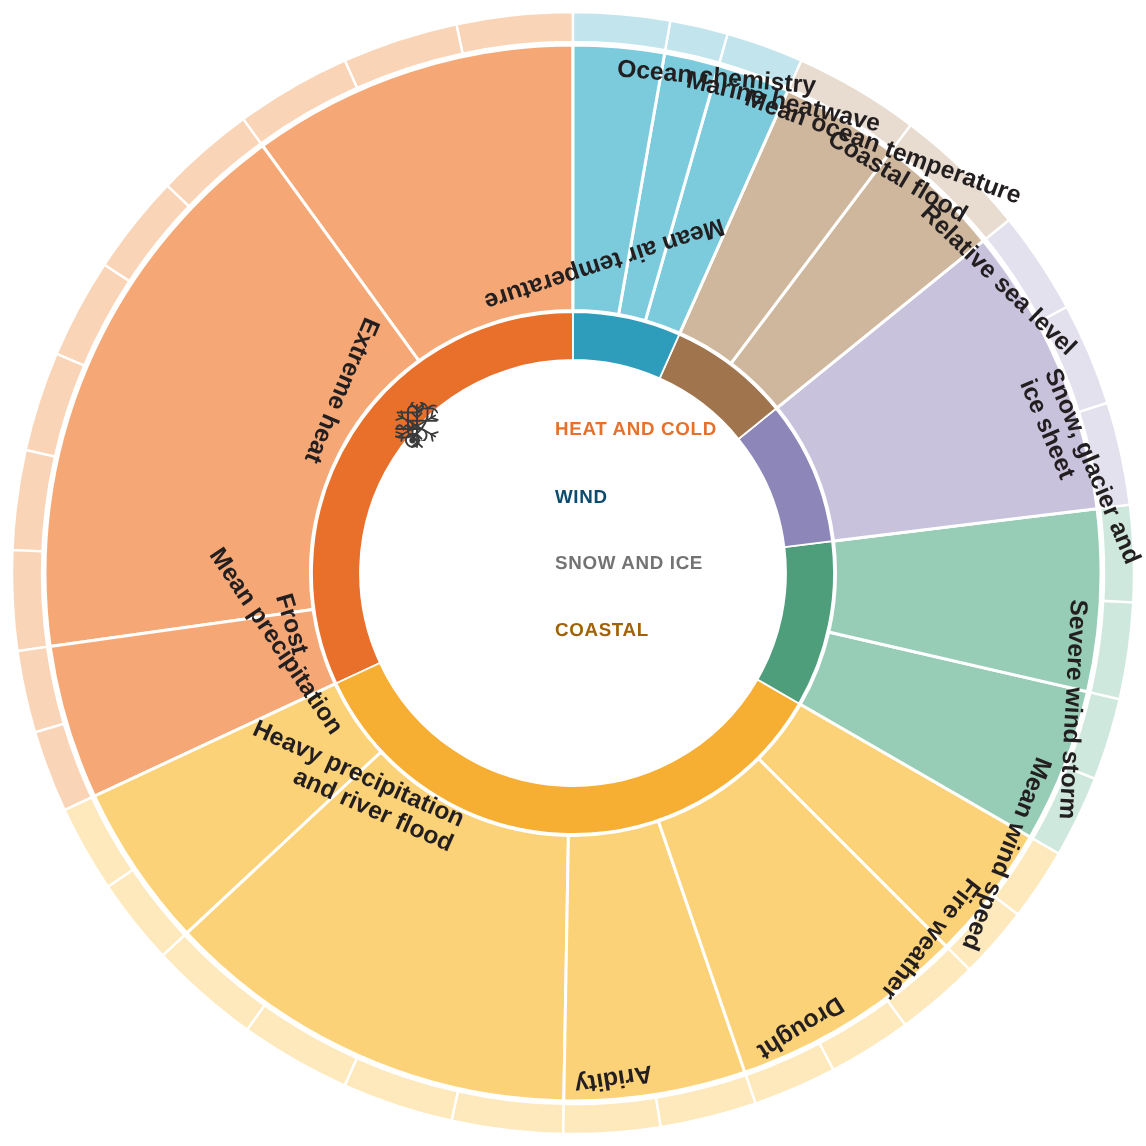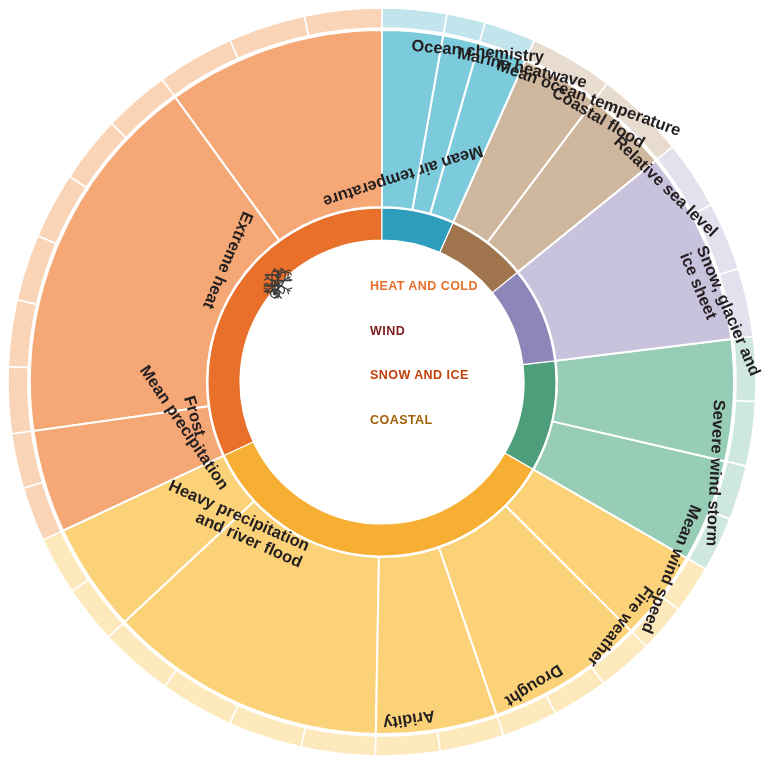--- a/index.html
+++ b/index.html
@@ -144,21 +144,21 @@
 
 
     <div class="legend-row">
       <span class="legend-ico">
         <svg width="32" height="26" viewBox="0 0 32 26">
           <path d="M3 7 h13 a4 4 0 1 0 -4 -4" fill="none" stroke="#3a3a3a" stroke-width="1.3" stroke-linecap="round"></path>
           <path d="M3 18 h15 a4.2 4.2 0 1 1 -4 4.4" fill="none" stroke="#3a3a3a" stroke-width="1.3" stroke-linecap="round"></path>
           <line x1="9" y1="12.5" x2="29" y2="12.5" stroke="#3a3a3a" stroke-width="1.3" stroke-linecap="round"></line>
         </svg>
       </span>
-      <span class="legend-txt" style="color:#7f1d1d">WIND</span>
+      <span class="legend-txt" style="color:#0c4a6e">WIND</span>
     </div>
 
     <div class="legend-row">
       <span class="legend-ico">
         <svg width="32" height="32" viewBox="0 0 32 32">
           <g stroke="#3a3a3a" stroke-width="1.2" stroke-linecap="round" fill="none">
             <g transform="translate(16,16)">
               <g>
                   <line x1="0" y1="-14" x2="0" y2="14"></line>
                  <line x1="0" y1="-11" x2="-3.4" y2="-14"></line>
@@ -181,21 +181,21 @@
                   <line x1="0" y1="-14" x2="0" y2="14"></line>
                  <line x1="0" y1="-11" x2="-3.4" y2="-14"></line>
                   <line x1="0" y1="-11" x2="3.4" y2="-14"></line>
                  <line x1="0" y1="11" x2="-3.4" y2="14"></line>
                   <line x1="0" y1="11" x2="3.4" y2="14"></line>
                 </g>
             </g>
           </g>
         </svg>
       </span>
-      <span class="legend-txt" style="color:#c2410c">SNOW AND ICE</span>
+      <span class="legend-txt" style="color:#737373">SNOW AND ICE</span>
     </div>
 
     <div class="legend-row">
       <span class="legend-ico">
         <svg width="34" height="28" viewBox="0 0 34 28">
           <path d="M2 18 q2.5 -5 5 0 q2.5 -5 5 0 q2.5 -5 5 0" fill="none" stroke="#3a3a3a" stroke-width="1.3" stroke-linecap="round"></path>
           <path d="M2 23 q6 2 12 -1 q6 -3 9 -12" fill="none" stroke="#3a3a3a" stroke-width="1.4" stroke-linecap="round"></path>
           <path d="M23 10 v-6" stroke="#3a3a3a" stroke-width="1.2"></path>
           <path d="M23 4.5 q-5 -1 -6.5 2.5 M23 4.5 q5 -1 6.5 2.5 M23 4.5 q-1 -3.5 -4 -3.8 M23 4.5 q2.5 -3 5.5 -2" fill="none" stroke="#3a3a3a" stroke-width="1.15" stroke-linecap="round"></path>
         </svg>

